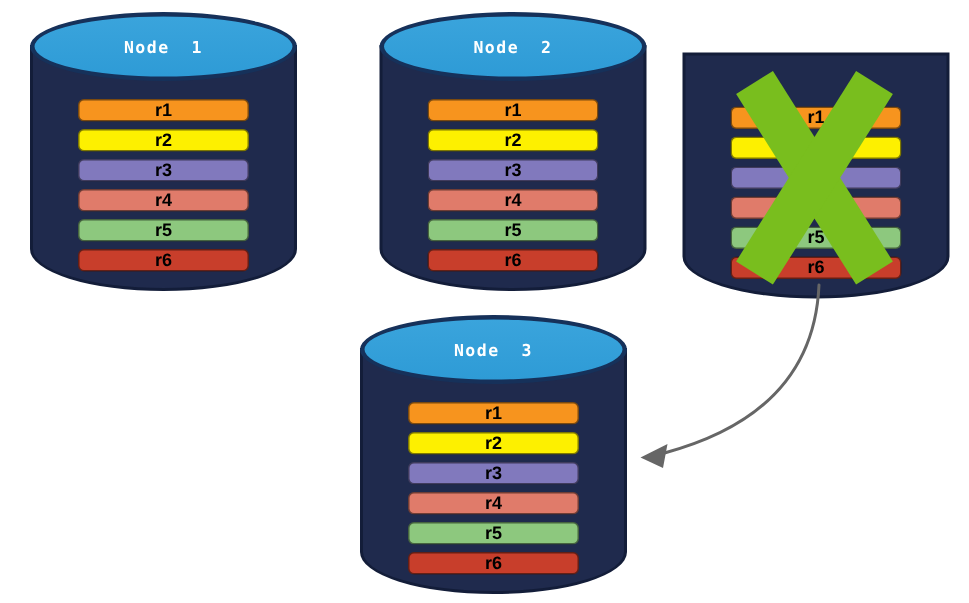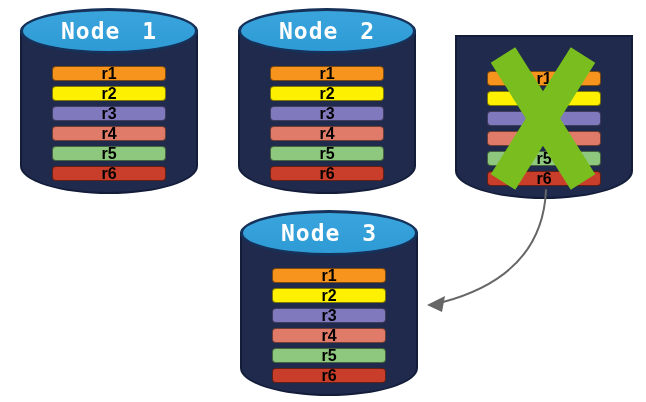--- a/index.html
+++ b/index.html
@@ -6,21 +6,21 @@
   .stage {
     position: relative;
     width: 646px;
     height: 402px;
     background: #ffffff;
     overflow: hidden;
     font-family: "Liberation Sans", sans-serif;
   }
   .node { position: absolute; width: 178px; height: 186px; }
   .node.n1 { left: 20px;  top: 8px;   }
-  .node.n2 { left: 238px; top: 8px;   }
+  .node.n2 { left: 253px; top: 8px;   }
   .node.n3 { left: 455px; top: 13px;  }
   .node.n4 { left: 240px; top: 210px; }
 
   .cyl-body {
     position: absolute; left: 0; right: 0; top: 22px; bottom: 0;
     background: #1F2A4D;
     border: 2px solid #131D39;
     box-sizing: border-box;
     border-radius: 0 0 89px 89px / 0 0 28px 28px;
     z-index: 1;
@@ -32,36 +32,36 @@
     border: 3px solid #16315A;
     box-sizing: border-box;
     border-radius: 50%;
     z-index: 2;
     display: flex; align-items: center; justify-content: center;
   }
   .node-label {
     color: #FFFFFF;
     font-family: "DejaVu Sans Mono", monospace;
     font-weight: bold;
-    font-size: 23px;
+    font-size: 11px;
     letter-spacing: 1px;
     word-spacing: 7px;
     white-space: nowrap;
   }
   .rows {
     position: absolute; left: 32px; right: 32px; top: 58px;
     z-index: 3;
   }
   .row {
     height: 15px;
     margin-bottom: 5px;
     box-sizing: border-box;
     border: 1px solid rgba(0,0,0,0.5);
     border-radius: 4px;
-    font-size: 16px;
+    font-size: 12px;
     font-weight: bold;
     line-height: 13px;
     text-align: center;
     color: #000000;
   }
   .overlay {
     position: absolute; left: 0; top: 0;
     width: 646px; height: 402px;
     z-index: 10;
     pointer-events: none;

